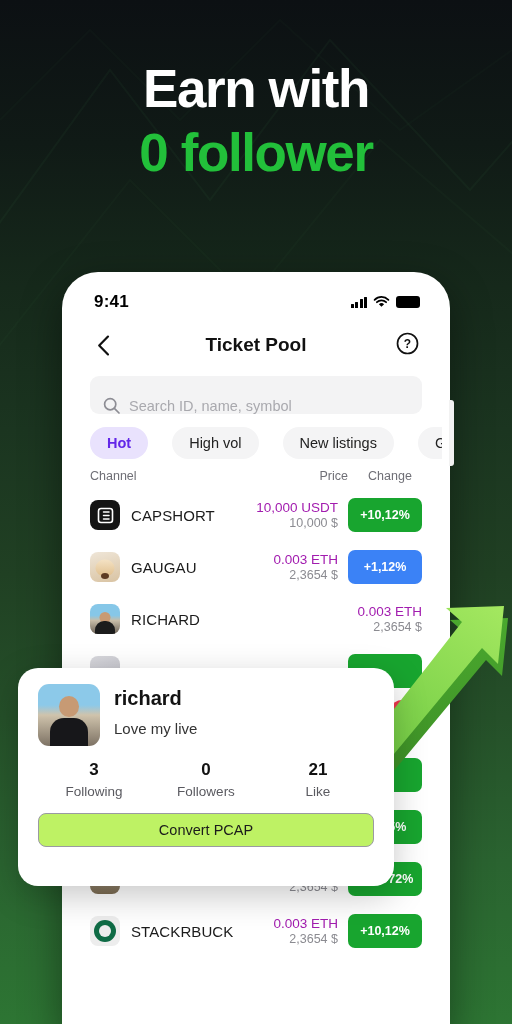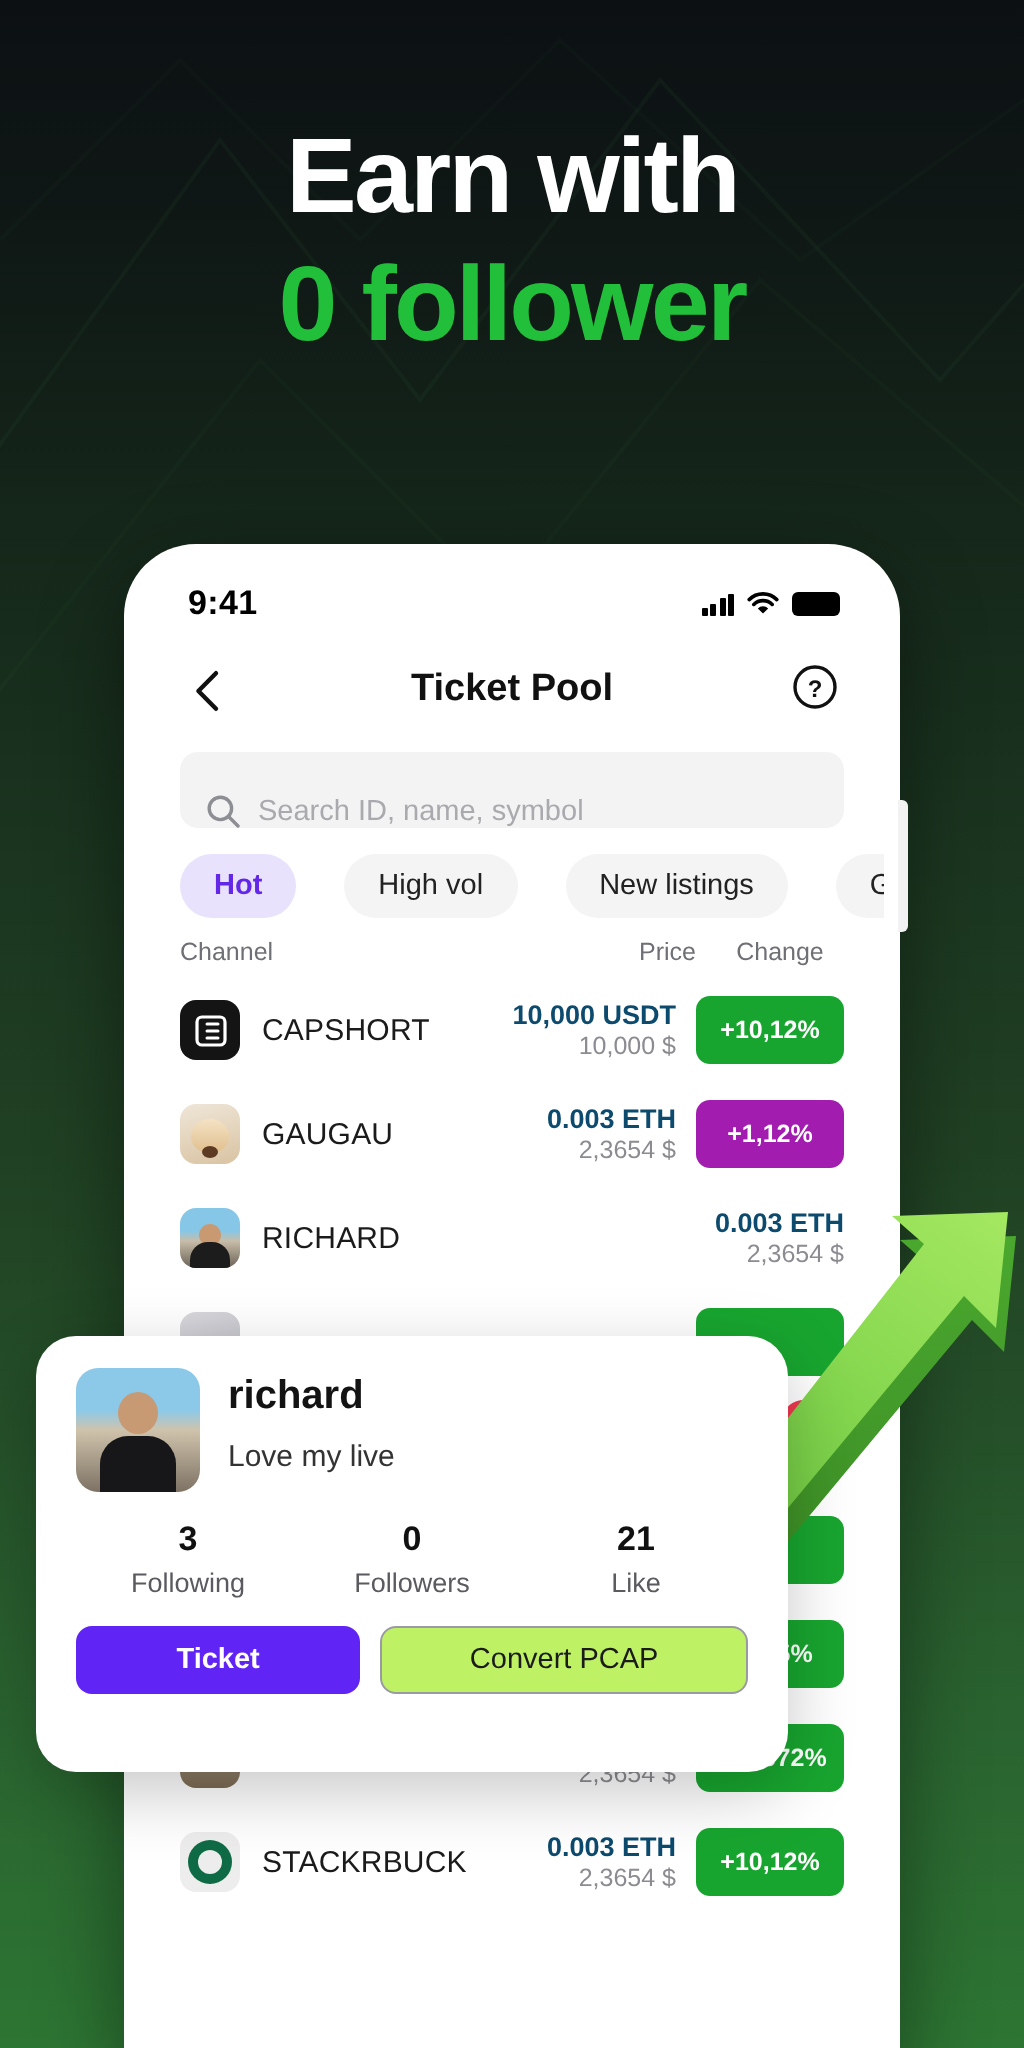--- a/index.html
+++ b/index.html
@@ -130,21 +130,21 @@
     display:flex; align-items:center;
     padding:9px 20px; height:52px;
   }
   .av {
     width:30px; height:30px; border-radius:8px;
     flex:0 0 auto; margin-right:11px;
     background-size:cover; position:relative; overflow:hidden;
   }
   .rname { font-size:15px; color:#1b1b1b; flex:1; letter-spacing:.1px; }
   .rprice { width:104px; text-align:right; }
-  .rprice .p1 { font-size:13.5px; font-weight:bold; color:#0c4a6e; display:block; }
+  .rprice .p1 { font-size:13.5px; font-weight:normal; color:#a21caf; display:block; }
   .rprice .p2 { font-size:12.5px; color:#8b8b91; display:block; margin-top:1px; }
   .badge {
     width:74px; margin-left:10px; height:34px;
     border-radius:7px; display:flex; align-items:center; justify-content:center;
     color:#fff; font-size:12.5px; font-weight:bold;
   }
 
   
   .av-capshort { background:#141414; display:flex; align-items:center; justify-content:center; }
   .av-gaugau { background:linear-gradient(165deg,#efe6d8,#d9c3a2); }
@@ -307,21 +307,21 @@
       <div class="row">
         <div class="av av-gaugau">
           <span class="dogface"></span>
             <span class="dognose"></span>
         </div>
         <span class="rname">GAUGAU</span>
         <span class="rprice">
           <span class="p1">0.003 ETH</span>
           <span class="p2">2,3654 $</span>
         </span>
-        <span class="badge" style="background:#a21caf">+1,12%</span>
+        <span class="badge" style="background:#3b82f6">+1,12%</span>
       </div>
 
       <div class="row">
         <div class="av av-richard">
           <span class="headshape"></span>
             <span class="bodyshape"></span>
         </div>
         <span class="rname">RICHARD</span>
         <span class="rprice">
           <span class="p1">0.003 ETH</span>
@@ -440,16 +440,15 @@
       <span class="num">0</span>
       <span class="lbl">Followers</span>
     </div>
     <div class="pc-stat">
       <span class="num">21</span>
       <span class="lbl">Like</span>
     </div>
   </div>
 
   <div class="pc-actions">
-    <div class="btn btn-ticket">Ticket</div>
     <div class="btn btn-convert">Convert PCAP</div>
   </div>
 </div>
 
 </body></html>

